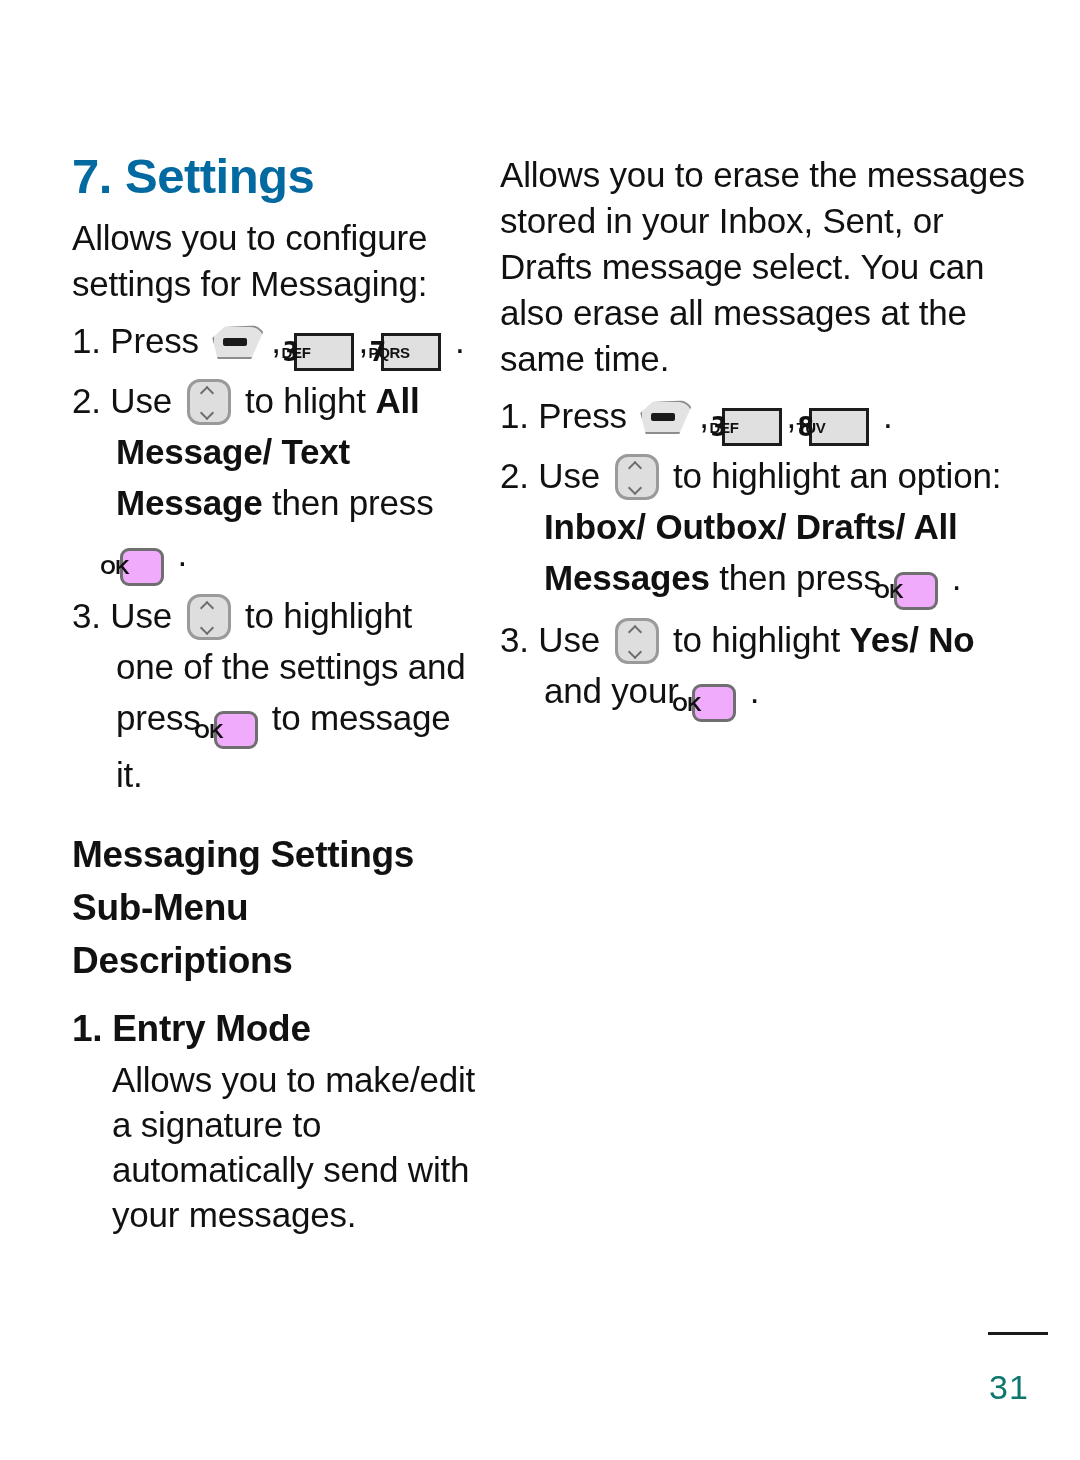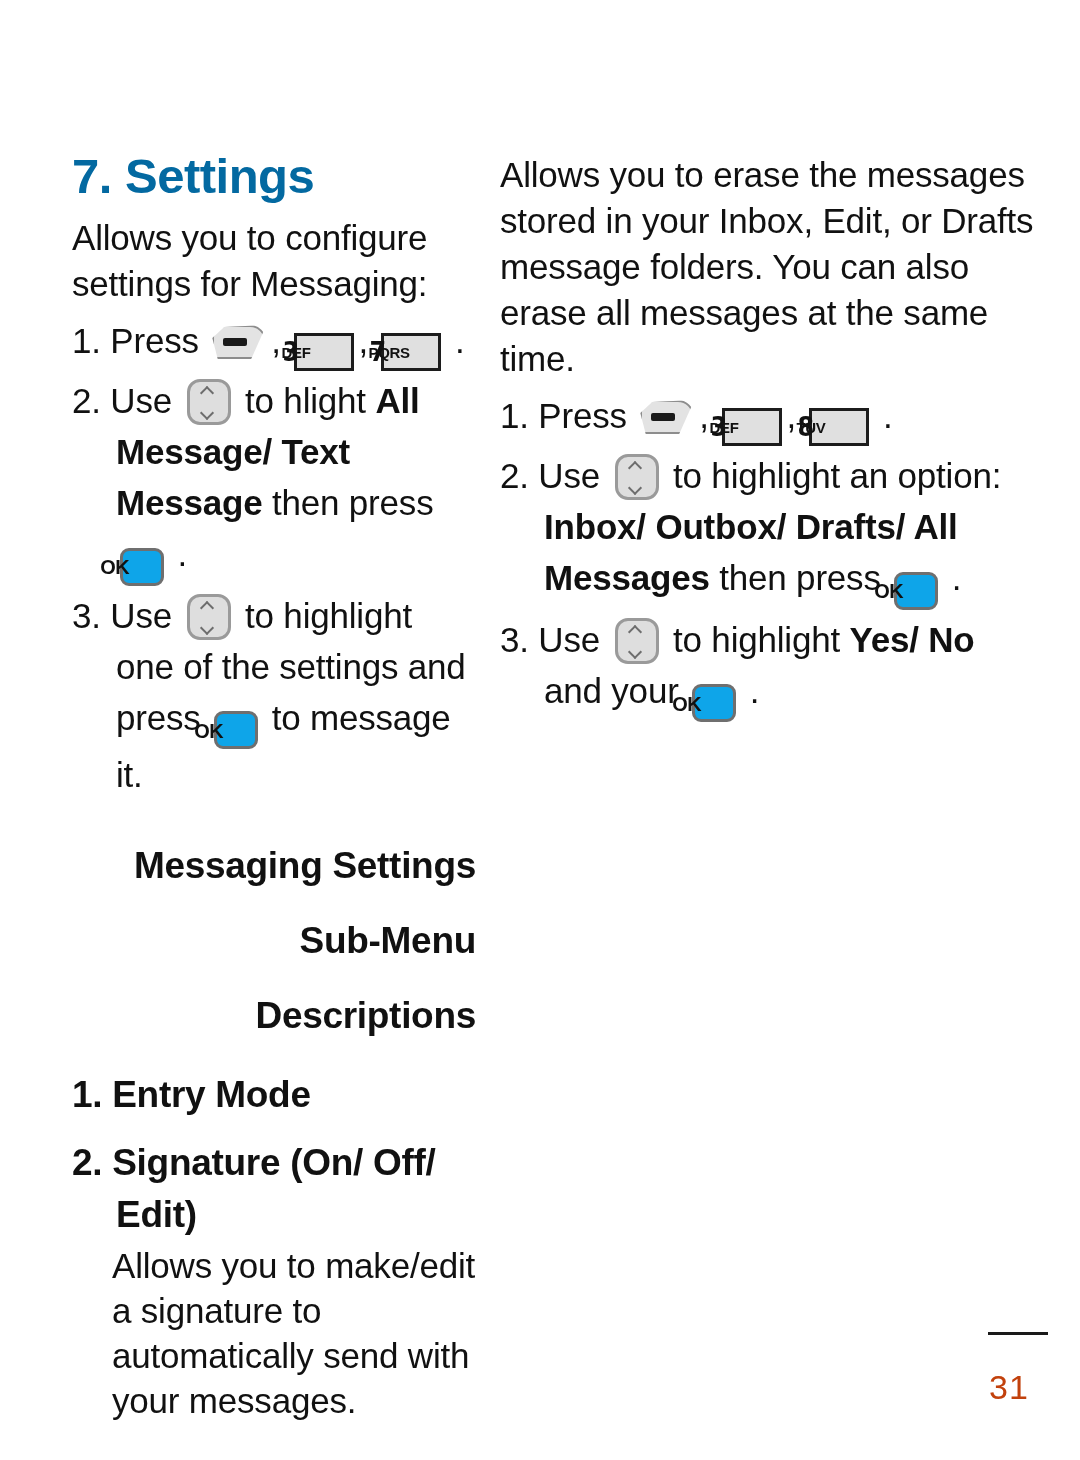--- a/index.html
+++ b/index.html
@@ -62,24 +62,23 @@
     margin: 0 0 4px 0;
     padding-left: 44px;
     text-indent: -44px;
     line-height: 51px;
   }
   b, .b { font-weight: bold; }
 
   .subhead {
     font-size: 37px;
     font-weight: bold;
-    line-height: 75px;
+    line-height: 53px;
     letter-spacing: -0.3px;
     margin: 28px 0 10px 0;
-    text-align: right;
   }
   .item-heading {
     font-size: 37px;
     font-weight: bold;
     line-height: 52px;
     letter-spacing: -0.3px;
     margin: 16px 0 2px 0;
     padding-left: 44px;
     text-indent: -44px;
   }
@@ -156,21 +155,21 @@
     letter-spacing: -0.3px;
   }
 
   
   .key-ok {
     display: inline-flex;
     align-items: center;
     justify-content: center;
     width: 44px;
     height: 38px;
-    background: #0ea5e9;
+    background: #f0abfc;
     border: 3px solid #6f6f6f;
     border-radius: 9px;
     box-sizing: border-box;
     vertical-align: -8px;
     margin: 0 4px;
   }
   .key-ok span {
     font-size: 21px;
     font-weight: bold;
     color: #111;
@@ -220,21 +219,21 @@
     height: 3px;
     background: #1a1a1a;
   }
   .page-number {
     position: absolute;
     left: 970px;
     top: 1368px;
     width: 78px;
     text-align: center;
     font-size: 34px;
-    color: #c2410c;
+    color: #0f766e;
     letter-spacing: 1px;
   }
 </style>
 </head>
 <body>
 
 <div class="page">
 
   <div class="columns">
 
@@ -288,32 +287,31 @@
           <span class="key-ok">
             <span>OK</span>
           </span>
           <span>to message it.</span>
         </p>
 
         <p class="subhead">Messaging Settings Sub-Menu Descriptions</p>
 
         <p class="item-heading">1. Entry Mode</p>
 
-        <p class="item-heading">2. Signature (On/ Off/ Edit)</p>
         <p class="item-body">Allows you to make/edit a signature to automatically send with your messages.</p>
 
       </div>
     </div>
 
     <div class="col col-right">
 
 
       <div class="body">
 
-        <p class="para">Allows you to erase the messages stored in your Inbox, Edit, or Drafts message folders. You can also erase all messages at the same time.</p>
+        <p class="para">Allows you to erase the messages stored in your Inbox, Sent, or Drafts message select. You can also erase all messages at the same time.</p>
 
         <p class="step">
           <span>1.</span>
           <span>Press</span>
           <span class="key key-clear">
             <span class="wedge"></span><span class="bar"></span>
           </span><span>,</span>
           <span class="key-num">
             <span class="digit">3</span>
             <span class="letters">DEF</span>

